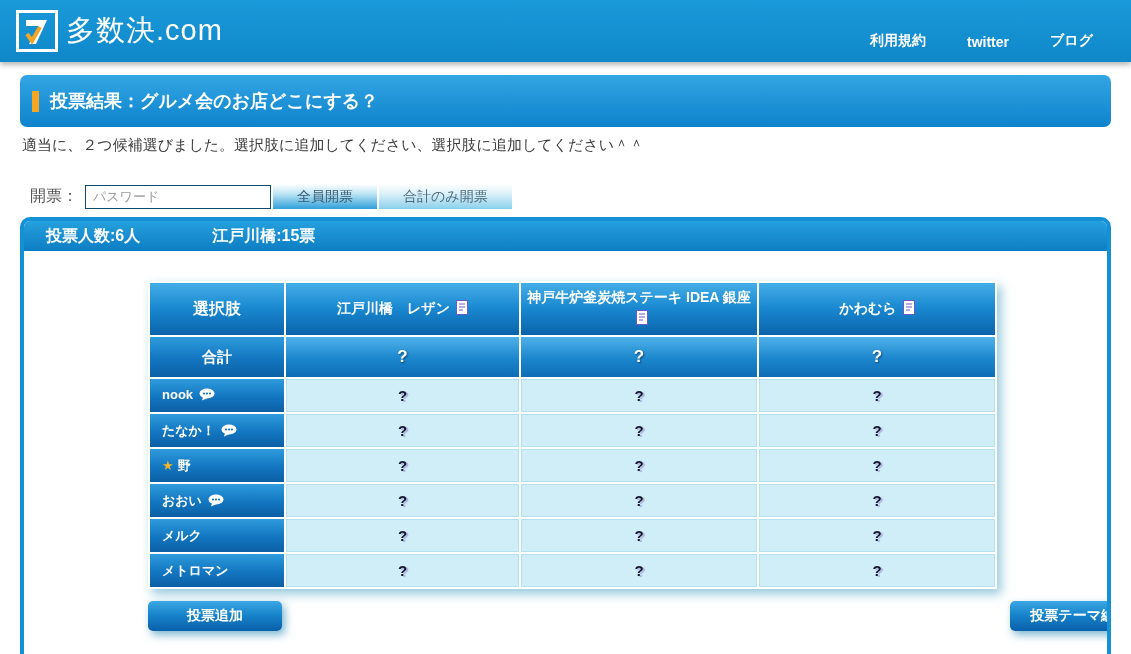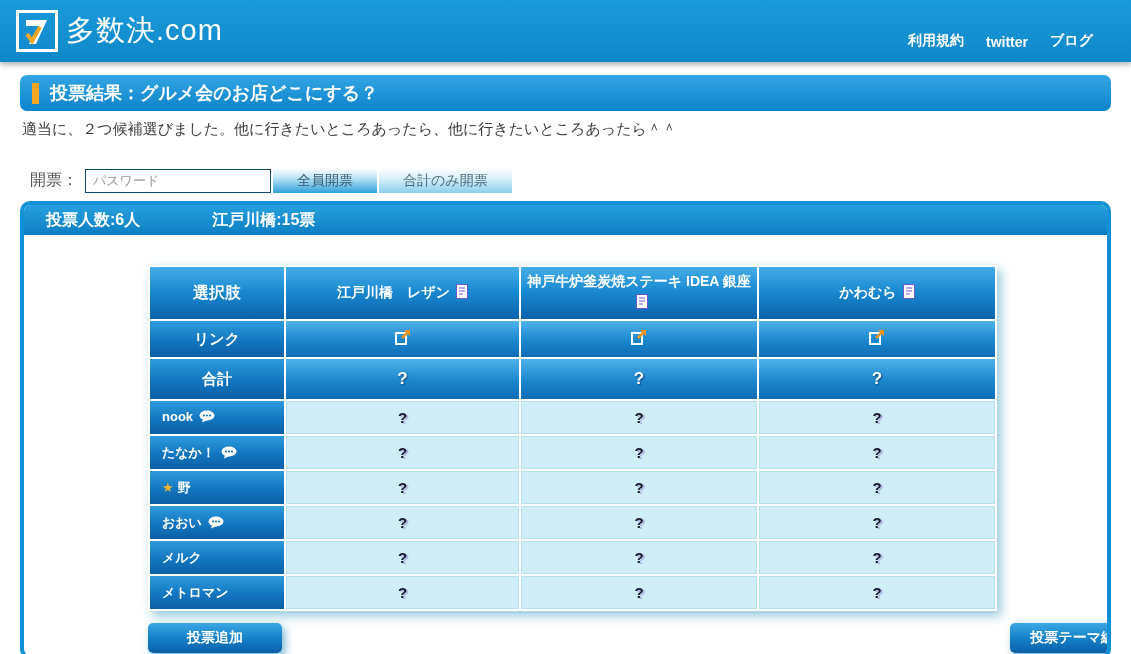--- a/index.html
+++ b/index.html
@@ -15,26 +15,26 @@
     display:flex; justify-content:space-between;
     box-shadow:0 3px 5px rgba(0,0,0,.28);
     position:relative; z-index:2;
   }
   .brand { display:flex; align-items:center; padding-left:16px; cursor:pointer; }
   .logo-box {
     width:42px; height:42px; border:3px solid #fff;
     display:flex; align-items:center; justify-content:center;
   }
   .brand-text { color:#fff; font-size:29px; font-weight:normal; margin-left:8px; letter-spacing:1px; }
-  .topnav { display:flex; align-items:flex-end; gap:22px; padding:0 38px 12px 0; }
+  .topnav { display:flex; align-items:flex-end; gap:41px; padding:0 38px 12px 0; }
   .topnav a { color:#fff; font-size:14px; font-weight:bold; text-decoration:none; cursor:pointer; }
 
   
   .titlebar {
-    margin:13px 20px 0 20px; height:36px; border-radius:7px;
+    margin:13px 20px 0 20px; height:52px; border-radius:7px;
     background:linear-gradient(180deg,#33a5e3 0%,#0d83cc 100%);
     display:flex; align-items:center;
   }
   .title-accent { width:7px; height:21px; background:#f5a623; margin-left:12px; }
   .page-title { color:#fff; font-size:18px; font-weight:bold; margin-left:11px; }
 
   .desc { margin:9px 0 0 22px; font-size:15px; color:#3c3c3c; }
 
   
   .kaihyo { margin:29px 0 0 30px; display:flex; align-items:center; }
@@ -136,21 +136,21 @@
     <a>twitter</a>
     <a>ブログ</a>
   </div>
 </div>
 
 <div class="titlebar">
   <div class="title-accent"></div>
   <h1 class="page-title">投票結果：グルメ会のお店どこにする？</h1>
 </div>
 
-<div class="desc">適当に、２つ候補選びました。他に行きたいところあったら、他に行きたいところあったら＾＾</div>
+<div class="desc">適当に、２つ候補選びました。選択肢に追加してください、選択肢に追加してください＾＾</div>
 
 <div class="kaihyo">
   <span class="kaihyo-label">開票：</span>
   <input class="pw-input" type="text" placeholder="パスワード" style="">
   <button class="tab-btn tab-all">全員開票</button>
   <button class="tab-btn tab-total">合計のみ開票</button>
 </div>
 
 <div class="panel">
   <div class="panel-head">
@@ -182,38 +182,20 @@
                 </svg></span>
         </th>
         <th class="hdr-cell choice">
           <span>かわむら</span><span class="memo-ic"><svg width="12" height="15" viewBox="0 0 12 15">
                   <rect x="0.5" y="0.5" width="11" height="14" fill="#fff" stroke="#6a5acd"></rect>
                   <path d="M3 4h6M3 7h6M3 10h4" stroke="#6a5acd" stroke-width="1.2" fill="none"></path>
                 </svg></span>
         </th>
       </tr>
 
-      <tr class="r-link">
-        <th class="rowhead center">リンク</th>
-        <td class="bluecell"><span class="link-ic"><svg width="18" height="18" viewBox="0 0 18 18">
-                  <path d="M2 5h10v11H2z" fill="none" stroke="#fff" stroke-width="2"></path>
-                  <path d="M8 10 L14.5 3.5" stroke="#f7941d" stroke-width="2.5"></path>
-                  <path d="M10 2 h6 v6 z" fill="#f7941d"></path>
-                </svg></span></td>
-        <td class="bluecell"><span class="link-ic"><svg width="18" height="18" viewBox="0 0 18 18">
-                  <path d="M2 5h10v11H2z" fill="none" stroke="#fff" stroke-width="2"></path>
-                  <path d="M8 10 L14.5 3.5" stroke="#f7941d" stroke-width="2.5"></path>
-                  <path d="M10 2 h6 v6 z" fill="#f7941d"></path>
-                </svg></span></td>
-        <td class="bluecell"><span class="link-ic"><svg width="18" height="18" viewBox="0 0 18 18">
-                  <path d="M2 5h10v11H2z" fill="none" stroke="#fff" stroke-width="2"></path>
-                  <path d="M8 10 L14.5 3.5" stroke="#f7941d" stroke-width="2.5"></path>
-                  <path d="M10 2 h6 v6 z" fill="#f7941d"></path>
-                </svg></span></td>
-      </tr>
 
       <tr class="r-total">
         <th class="rowhead center">合計</th>
         <td class="bluecell"><span class="q-white">?</span></td>
         <td class="bluecell"><span class="q-white">?</span></td>
         <td class="bluecell"><span class="q-white">?</span></td>
       </tr>
 
       <tr class="r-voter">
         <th class="rowhead voter">

